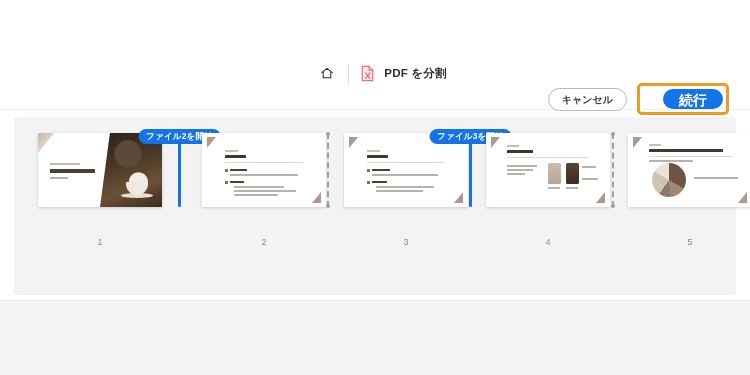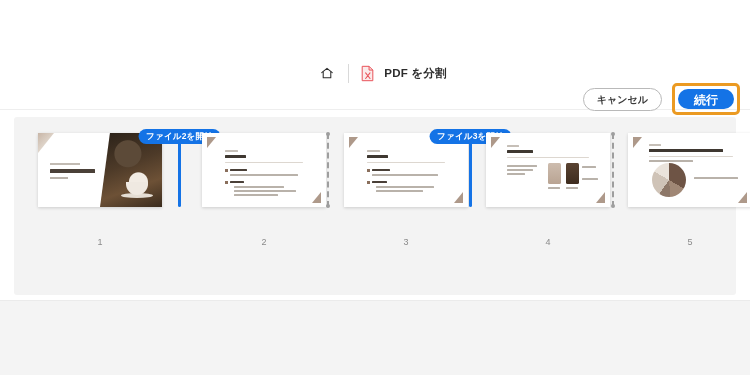--- a/index.html
+++ b/index.html
@@ -71,21 +71,21 @@
     font-size: 11.5px;
     font-weight: bold;
     color: #2c2c2c;
     letter-spacing: .2px;
     white-space: nowrap;
   }
   .header-right {
     margin-left: auto;
     display: flex;
     align-items: center;
-    padding-right: 10px;
+    padding-right: 21px;
     gap: 10px;
   }
   .btn-cancel {
     border: 1px solid #b9b9b9;
     background: #ffffff;
     color: #3c3c3c;
     border-radius: 14px;
     font-size: 10px;
     font-weight: bold;
     padding: 0 13px;
@@ -99,28 +99,29 @@
     border: 3px solid #eb9a22;
     border-radius: 5px;
     padding: 3px;
     display: inline-flex;
   }
   .btn-continue {
     border: none;
     background: #1473e6;
     color: #ffffff;
     border-radius: 13px;
-    font-size: 12px;
+    font-size: 14px;
     font-weight: bold;
     padding: 0 16px;
     height: 20px;
     line-height: 22px;
     cursor: pointer;
     font-family: inherit;
     white-space: nowrap;
+    margin-left: 20px;
   }
 
   
   .panel {
     position: absolute;
     left: 14px;
     top: 117px;
     width: 722px;
     height: 178px;
     background: #f3f3f3;

